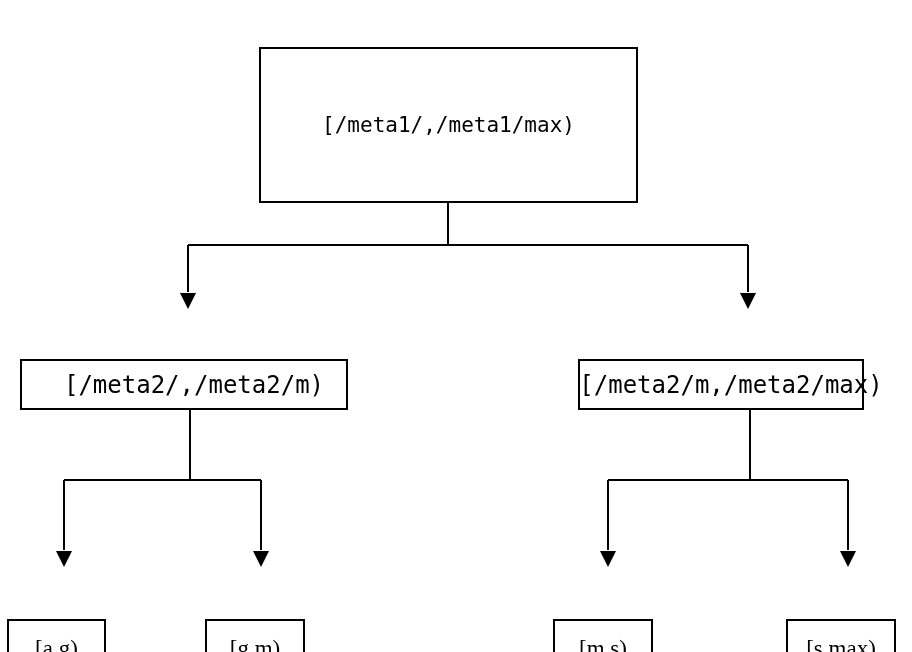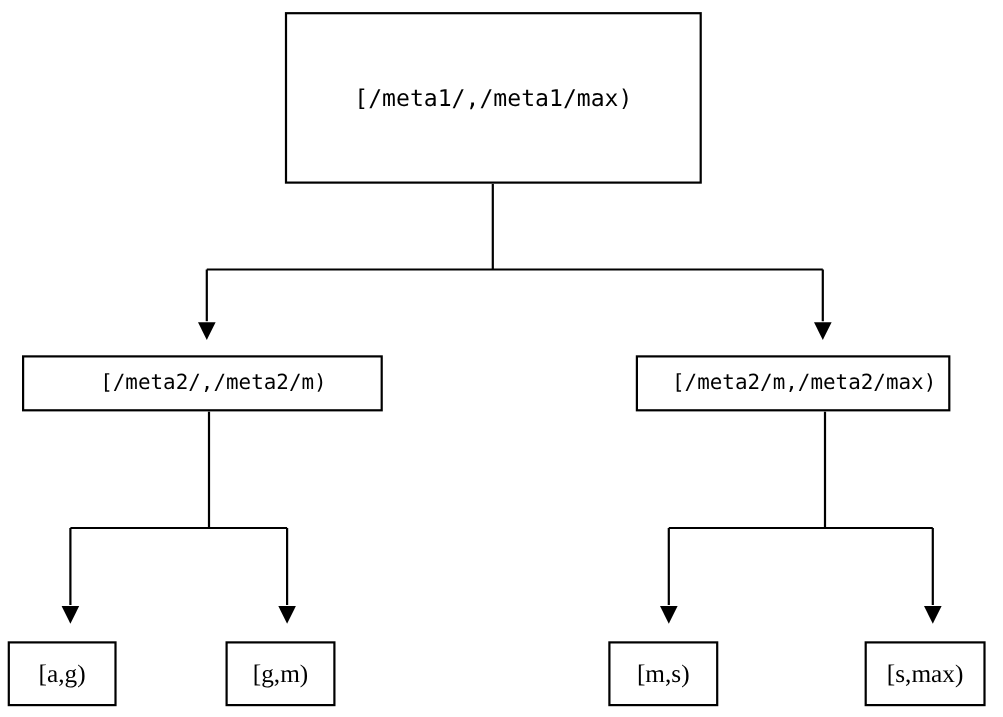--- a/index.html
+++ b/index.html
@@ -30,38 +30,39 @@
     position: absolute;
     box-sizing: border-box;
     border: 2px solid #000000;
     background: #ffffff;
     display: flex;
     align-items: center;
     justify-content: center;
     color: #000000;
     letter-spacing: 0px;
     white-space: nowrap;
+    margin-top: 36px;
   }
   .node-label {
     display: block;
     line-height: 1;
   }
   
   .node-root {
     left: 259px;
     top: 11px;
     width: 379px;
     height: 156px;
     font-size: 21px;
   }
   
   .node-mid {
     top: 323px;
     height: 51px;
-    font-size: 19px;
+    font-size: 24px;
     padding-left: 20px;
   }
   .node-mid-left  { left: 20px;  width: 328px; }
   .node-mid-right { left: 578px; width: 286px; }
   
   .node-leaf {
     top: 583px;
     height: 59px;
     font-size: 23px;
     font-family: Liberation Serif, serif;

